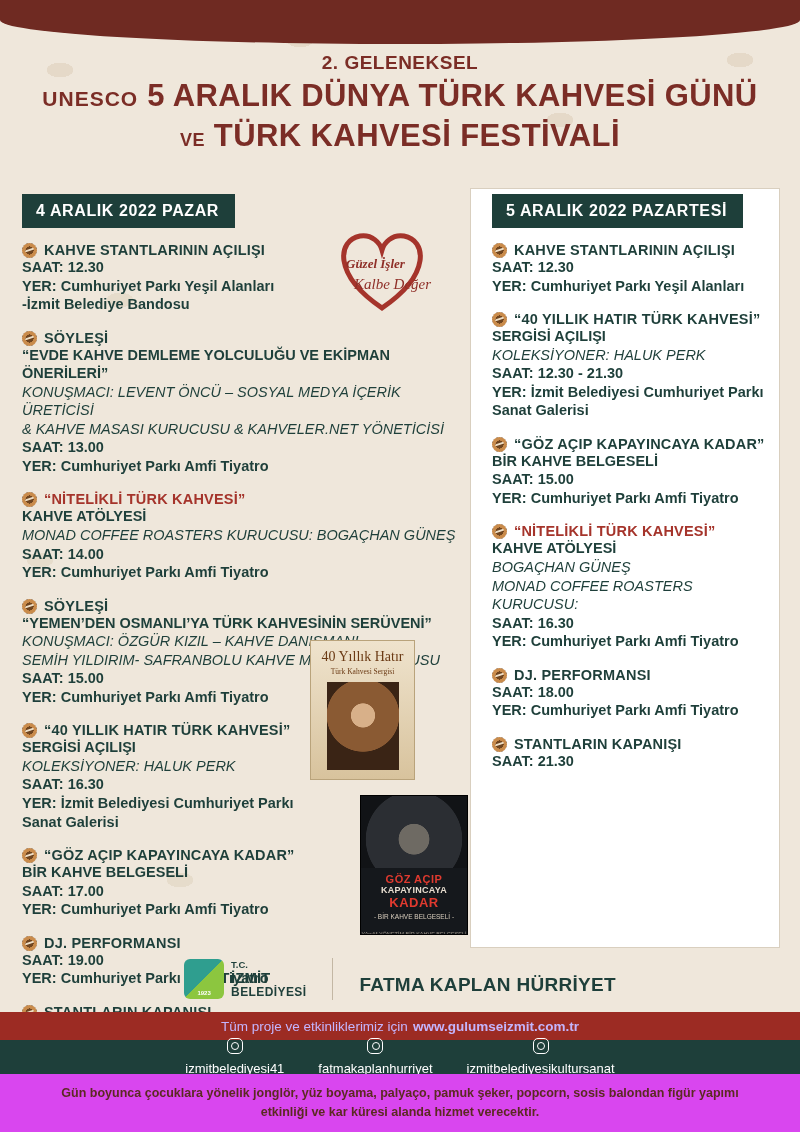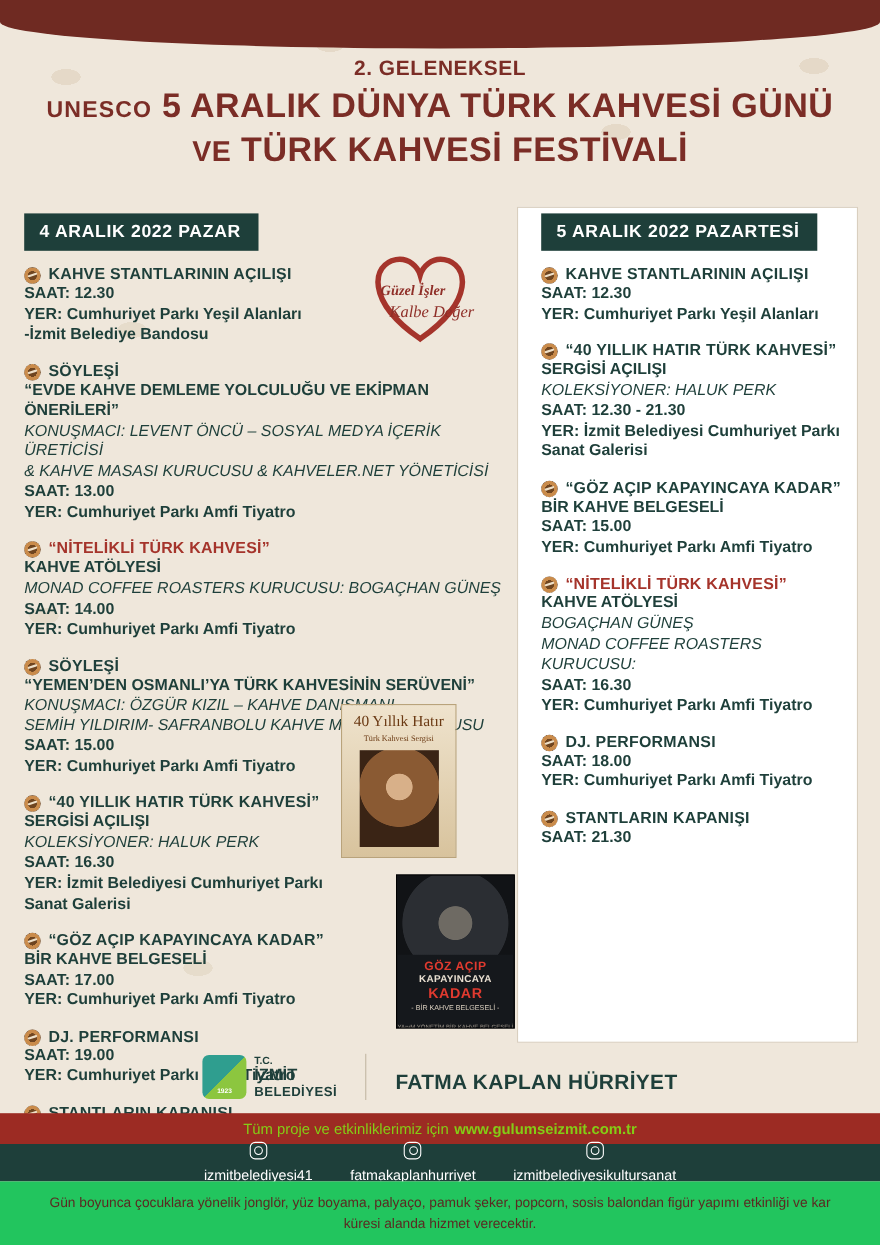--- a/index.html
+++ b/index.html
@@ -50,21 +50,21 @@
     margin-top: 4px;
     font-size: 31px; font-weight: bold; letter-spacing: .4px;
     color: #7b2d26; white-space: nowrap;
   }
   .h-line1 .unesco { font-size: 21px; letter-spacing: 1px; }
   .h-line2 {
     margin-top: 4px;
     font-size: 31px; font-weight: bold; letter-spacing: .4px;
     color: #7b2d26;
   }
-  .h-line2 .ve { font-size: 26px; }
+  .h-line2 .ve { font-size: 18px; }
 
   
   .badge {
     display: inline-block;
     background: #1e3f3a;
     color: #ffffff;
     font-weight: bold;
     font-size: 16px;
     letter-spacing: .6px;
     padding: 8px 16px 8px 14px;
@@ -196,21 +196,21 @@
   .muni-text .l2 { font-size: 15px; }
   .muni-text .l3 { font-size: 12px; letter-spacing: .4px; }
   .divider-v { width: 1px; height: 42px; background: #c3b7a4; }
   .mayor { line-height: 1.15; }
   .mayor .m1 { font-size: 19px; font-weight: bold; color: #1e3f3a; letter-spacing: .3px; margin-top: 12px; }
   .mayor .m2 { font-size: 14px; font-weight: bold; color: #1e3f3a; letter-spacing: .6px; }
 
   
   .bar-red {
     position: absolute; left: 0; right: 0; top: 1012px; height: 28px;
-    background: #9c2b23; color: #84cc16;
+    background: #9c2b23; color: #c4b5fd;
     display: flex; align-items: center; justify-content: center;
     font-size: 13.5px;
   }
   .bar-red b { margin-left: 5px; }
   .bar-dark {
     position: absolute; left: 0; right: 0; top: 1040px; height: 34px;
     background: #1e3f3a; color: #fff;
     display: flex; align-items: center; justify-content: center; gap: 34px;
     font-size: 13px;
   }
@@ -218,23 +218,23 @@
   .ig {
     width: 16px; height: 16px; border: 1.6px solid #fff; border-radius: 5px;
     position: relative;
   }
   .ig::after {
     content: ""; position: absolute; left: 3.3px; top: 3.3px;
     width: 6px; height: 6px; border: 1.5px solid #fff; border-radius: 50%;
   }
   .bar-note {
     position: absolute; left: 0; right: 0; top: 1074px; height: 58px;
-    background: #22c55e; color: #5b2a22;
+    background: #d946ef; color: #5b2a22;
     display: flex; align-items: center; justify-content: center;
-    text-align: center; font-size: 12.5px; line-height: 1.5; padding: 0 40px;
+    text-align: center; font-size: 12.5px; line-height: 1.5; padding: 0 40px; font-weight: bold;
   }
 </style>
 </head>
 <body>
 
 <div class="poster">
   <div class="bg-beans"></div>
   <div class="top-wave"></div>
 
   <div class="header">

